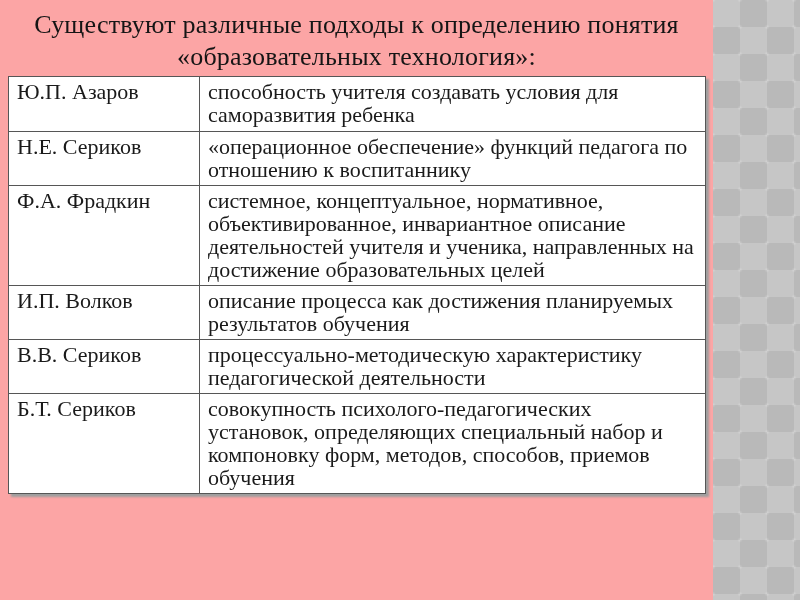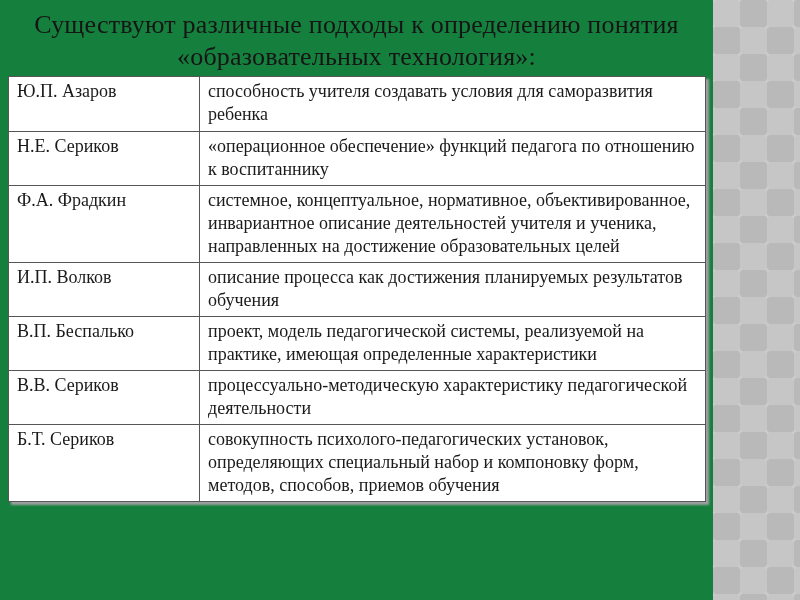--- a/index.html
+++ b/index.html
@@ -5,21 +5,21 @@
   * { margin: 0; padding: 0; box-sizing: border-box; }
   html, body {
     width: 800px; height: 600px;
     background: #ffffff;
     font-family: "Liberation Serif", "DejaVu Serif", serif;
     overflow: hidden;
   }
   .stage {
     position: relative;
     width: 800px; height: 600px;
-    background: #15803d;
+    background: #fca5a5;
   }
   
   .pattern-strip {
     position: absolute;
     top: 0; right: 0;
     width: 87px; height: 600px;
     background-color: #c6c6c6;
     background-image:
       radial-gradient(circle, rgba(255,255,255,0.18) 1.2px, transparent 2.4px),
       linear-gradient(45deg, #b9b9b9 25%, transparent 25%, transparent 75%, #b9b9b9 75%),
@@ -45,21 +45,21 @@
     left: 8px; top: 76px;
     width: 697px;
     border-collapse: collapse;
     table-layout: fixed;
     background: #ffffff;
     box-shadow: 3px 3px 2px #9f9f9f;
   }
   table.def-table td {
     border: 1px solid #565656;
     vertical-align: top;
-    font-size: 18px;
+    font-size: 22px;
     line-height: 23px;
     color: #1a1a1a;
     padding: 3px 8px 4px 8px;
   }
   td.author { width: 191px; }
   td.definition { width: 506px; }
 </style>
 </head>
 <body>
 
@@ -86,24 +86,20 @@
         </tr>
         <tr style="height:69px">
           <td class="author">Ф.А. Фрадкин</td>
           <td class="definition">системное, концептуальное, нормативное, объективированное, инвариантное описание деятельностей учителя и ученика, направленных на достижение образовательных целей</td>
         </tr>
         <tr style="height:50px">
           <td class="author">И.П. Волков</td>
           <td class="definition">описание процесса как достижения планируемых результатов обучения</td>
         </tr>
         <tr style="height:52px">
-          <td class="author">В.П. Беспалько</td>
-          <td class="definition">проект, модель педагогической системы, реализуемой на практике, имеющая определенные характеристики</td>
-        </tr>
-        <tr style="height:52px">
           <td class="author">В.В. Сериков</td>
           <td class="definition">процессуально-методическую характеристику педагогической деятельности</td>
         </tr>
         <tr style="height:75px">
           <td class="author">Б.Т. Сериков</td>
           <td class="definition">совокупность психолого-педагогических установок, определяющих специальный набор и компоновку форм, методов, способов, приемов обучения</td>
         </tr>
       </tbody>
     </table>
 

